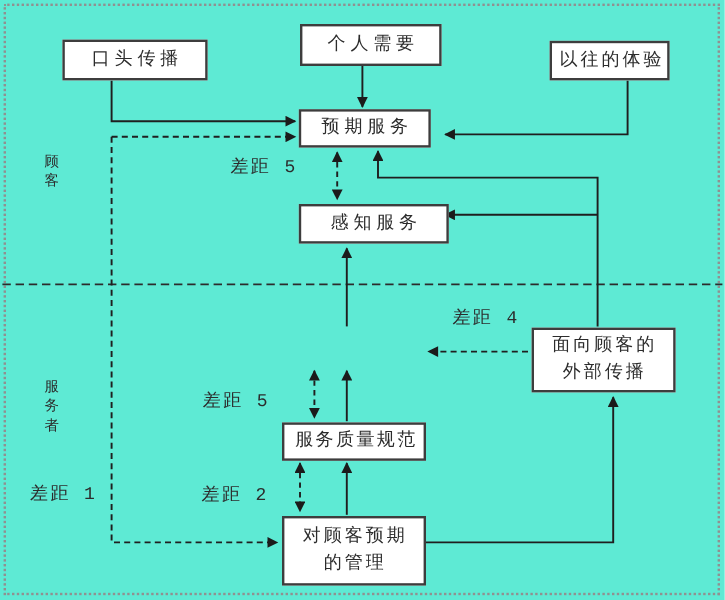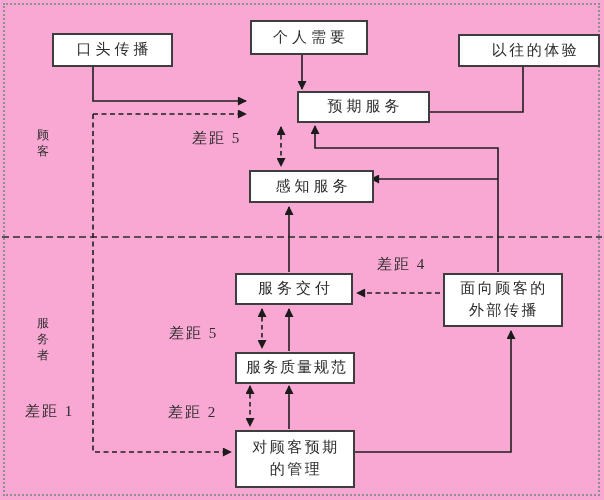--- a/index.html
+++ b/index.html
@@ -1,20 +1,20 @@
 <!DOCTYPE html>
 <html><head>
 <meta charset="utf-8">
 <style>
   html,body{margin:0;padding:0;background:#fff;}
   .canvas{
     position:relative;
     width:604px;height:500px;
-    background:#f9a8d4;
-    font-family:Liberation Serif, serif;
+    background:#5eead4;
+    font-family:Liberation Mono, monospace;
     color:#2c2c2c;
     overflow:hidden;
     box-sizing:border-box;
   }
   .outer-border{
     position:absolute;left:3px;top:3px;right:4px;bottom:4px;
     border:2px dotted #909090;
     pointer-events:none;
   }
   svg.connectors{position:absolute;left:0;top:0;}
@@ -98,27 +98,26 @@
 
     <path d="M440,293 H357" stroke="#1f1f1f" stroke-width="1.6" fill="none" stroke-dasharray="5,3.5" marker-end="url(#ah)"></path>
 
     <path d="M355,452 H511 V331" stroke="#1f1f1f" stroke-width="1.6" fill="none" marker-end="url(#ah)"></path>
   </svg>
 
   <div class="node" style="left:52px;top:33px;width:121px;height:34px;">口头传播</div>
 
   <div class="node" style="left:250px;top:20px;width:118px;height:35px;">个人需要</div>
 
-  <div class="node" style="left:458px;top:34px;width:142px;height:33px;letter-spacing:2.5px;padding-left:13px;">以往的体验</div>
+  <div class="node" style="left:458px;top:34px;width:100px;height:33px;letter-spacing:2.5px;">以往的体验</div>
 
-  <div class="node" style="left:249px;top:91px;width:133px;height:32px;margin-left:48px;">预期服务</div>
+  <div class="node" style="left:249px;top:91px;width:110px;height:32px;">预期服务</div>
 
   <div class="node" style="left:249px;top:170px;width:125px;height:33px;">感知服务</div>
 
-  <div class="node" style="left:235px;top:273px;width:118px;height:32px;">服务交付</div>
 
   <div class="node multiline" style="left:443px;top:273px;width:120px;height:54px;">面向顾客的外部传播</div>
 
   <div class="node" style="left:235px;top:352px;width:120px;height:32px;letter-spacing:2px;">服务质量规范</div>
 
   <div class="node multiline" style="left:235px;top:430px;width:120px;height:58px;">对顾客预期的管理</div>
 
   <div class="gap-label" style="left:192px;top:129px;">差距 5</div>
 
   <div class="gap-label" style="left:377px;top:255px;">差距 4</div>

